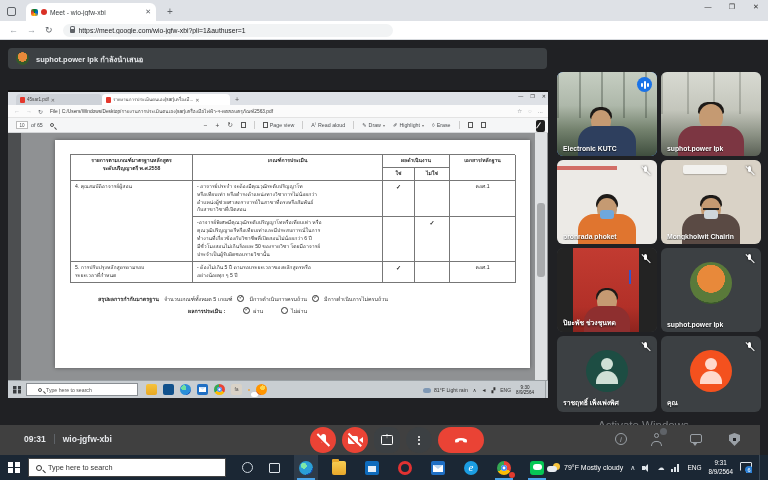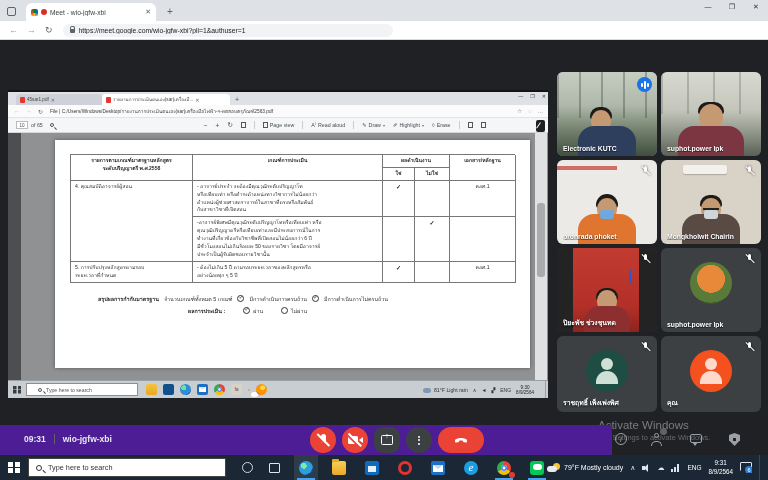--- a/index.html
+++ b/index.html
@@ -162,21 +162,21 @@
   .t7 .avcircle{background:#1d4d43;} .t8 .avcircle{background:#f4511e;}
   .sil::before{content:"";position:absolute;left:50%;top:8px;transform:translateX(-50%);width:12px;height:12px;border-radius:50%;background:#cfe0d6;}
   .sil::after{content:"";position:absolute;left:50%;top:21px;transform:translateX(-50%);width:22px;height:13px;border-radius:11px 11px 0 0;background:#cfe0d6;}
   .t8 .sil::before,.t8 .sil::after{background:#ffd9cc;}
 
   
   #wm1{position:absolute;left:598px;top:379px;font-size:11.5px;color:#888b8e;opacity:.85;z-index:2;}
   #wm2{position:absolute;left:592px;top:393px;font-size:7.5px;color:#74777a;opacity:.85;z-index:2;}
 
   
-  #meetbar{position:absolute;left:0;top:385px;width:612px;height:30px;background:#4c1d95;z-index:4;}
+  #meetbar{position:absolute;left:0;top:385px;width:760px;height:30px;background:#404040;z-index:4;}
   #meetinfo{position:absolute;left:24px;top:9px;font-size:8.5px;color:#e8eaed;font-weight:bold;display:flex;align-items:center;gap:8px;}
   #meetinfo .div{width:1px;height:10px;background:#5f6368;}
   .rbtn{position:absolute;top:2px;width:26px;height:26px;border-radius:50%;}
   .red{background:#ea4335;}
   .dark{background:#3c4043;}
   #btn-mic{left:310px;} #btn-cam{left:342px;} #btn-present{left:374px;border-radius:9px;} #btn-more{left:406px;} 
   #btn-end{left:438px;width:46px;height:26px;border-radius:13px;background:#ea4335;display:flex;align-items:center;justify-content:center;}
   #btn-mic::before{content:"";position:absolute;left:11px;top:7px;width:5px;height:9px;background:#fff;border-radius:2.5px;}
   #btn-mic::after{content:"";position:absolute;left:5px;top:12px;width:17px;height:1.6px;background:#fff;transform:rotate(45deg);box-shadow:0 1.8px 0 #ea4335;}
   #btn-cam::before{content:"";position:absolute;left:6px;top:9px;width:10px;height:8px;background:#fff;border-radius:1.5px;}
@@ -285,20 +285,24 @@
       <span class="tbic">ab</span>
       <span class="tbic">☆</span>
       <span class="tbic">⊕</span>
       <span class="avatarpic"></span>
       <span class="tbic">…</span>
     </div>
   </div>
 
   <div id="meet">
 
+    <div id="banner">
+      <span class="bav"></span>
+      <span class="btx">suphot.power lpk กำลังนำเสนอ</span>
+    </div>
 
     <div id="shared">
       <div id="itabs">
         <div class="itab itab1">
           <span class="pdfic"></span>
           <span class="itl">45sar1.pdf</span>
           <span class="ix">✕</span>
         </div>
         <div class="itab itab2">
           <span class="pdfic"></span>

